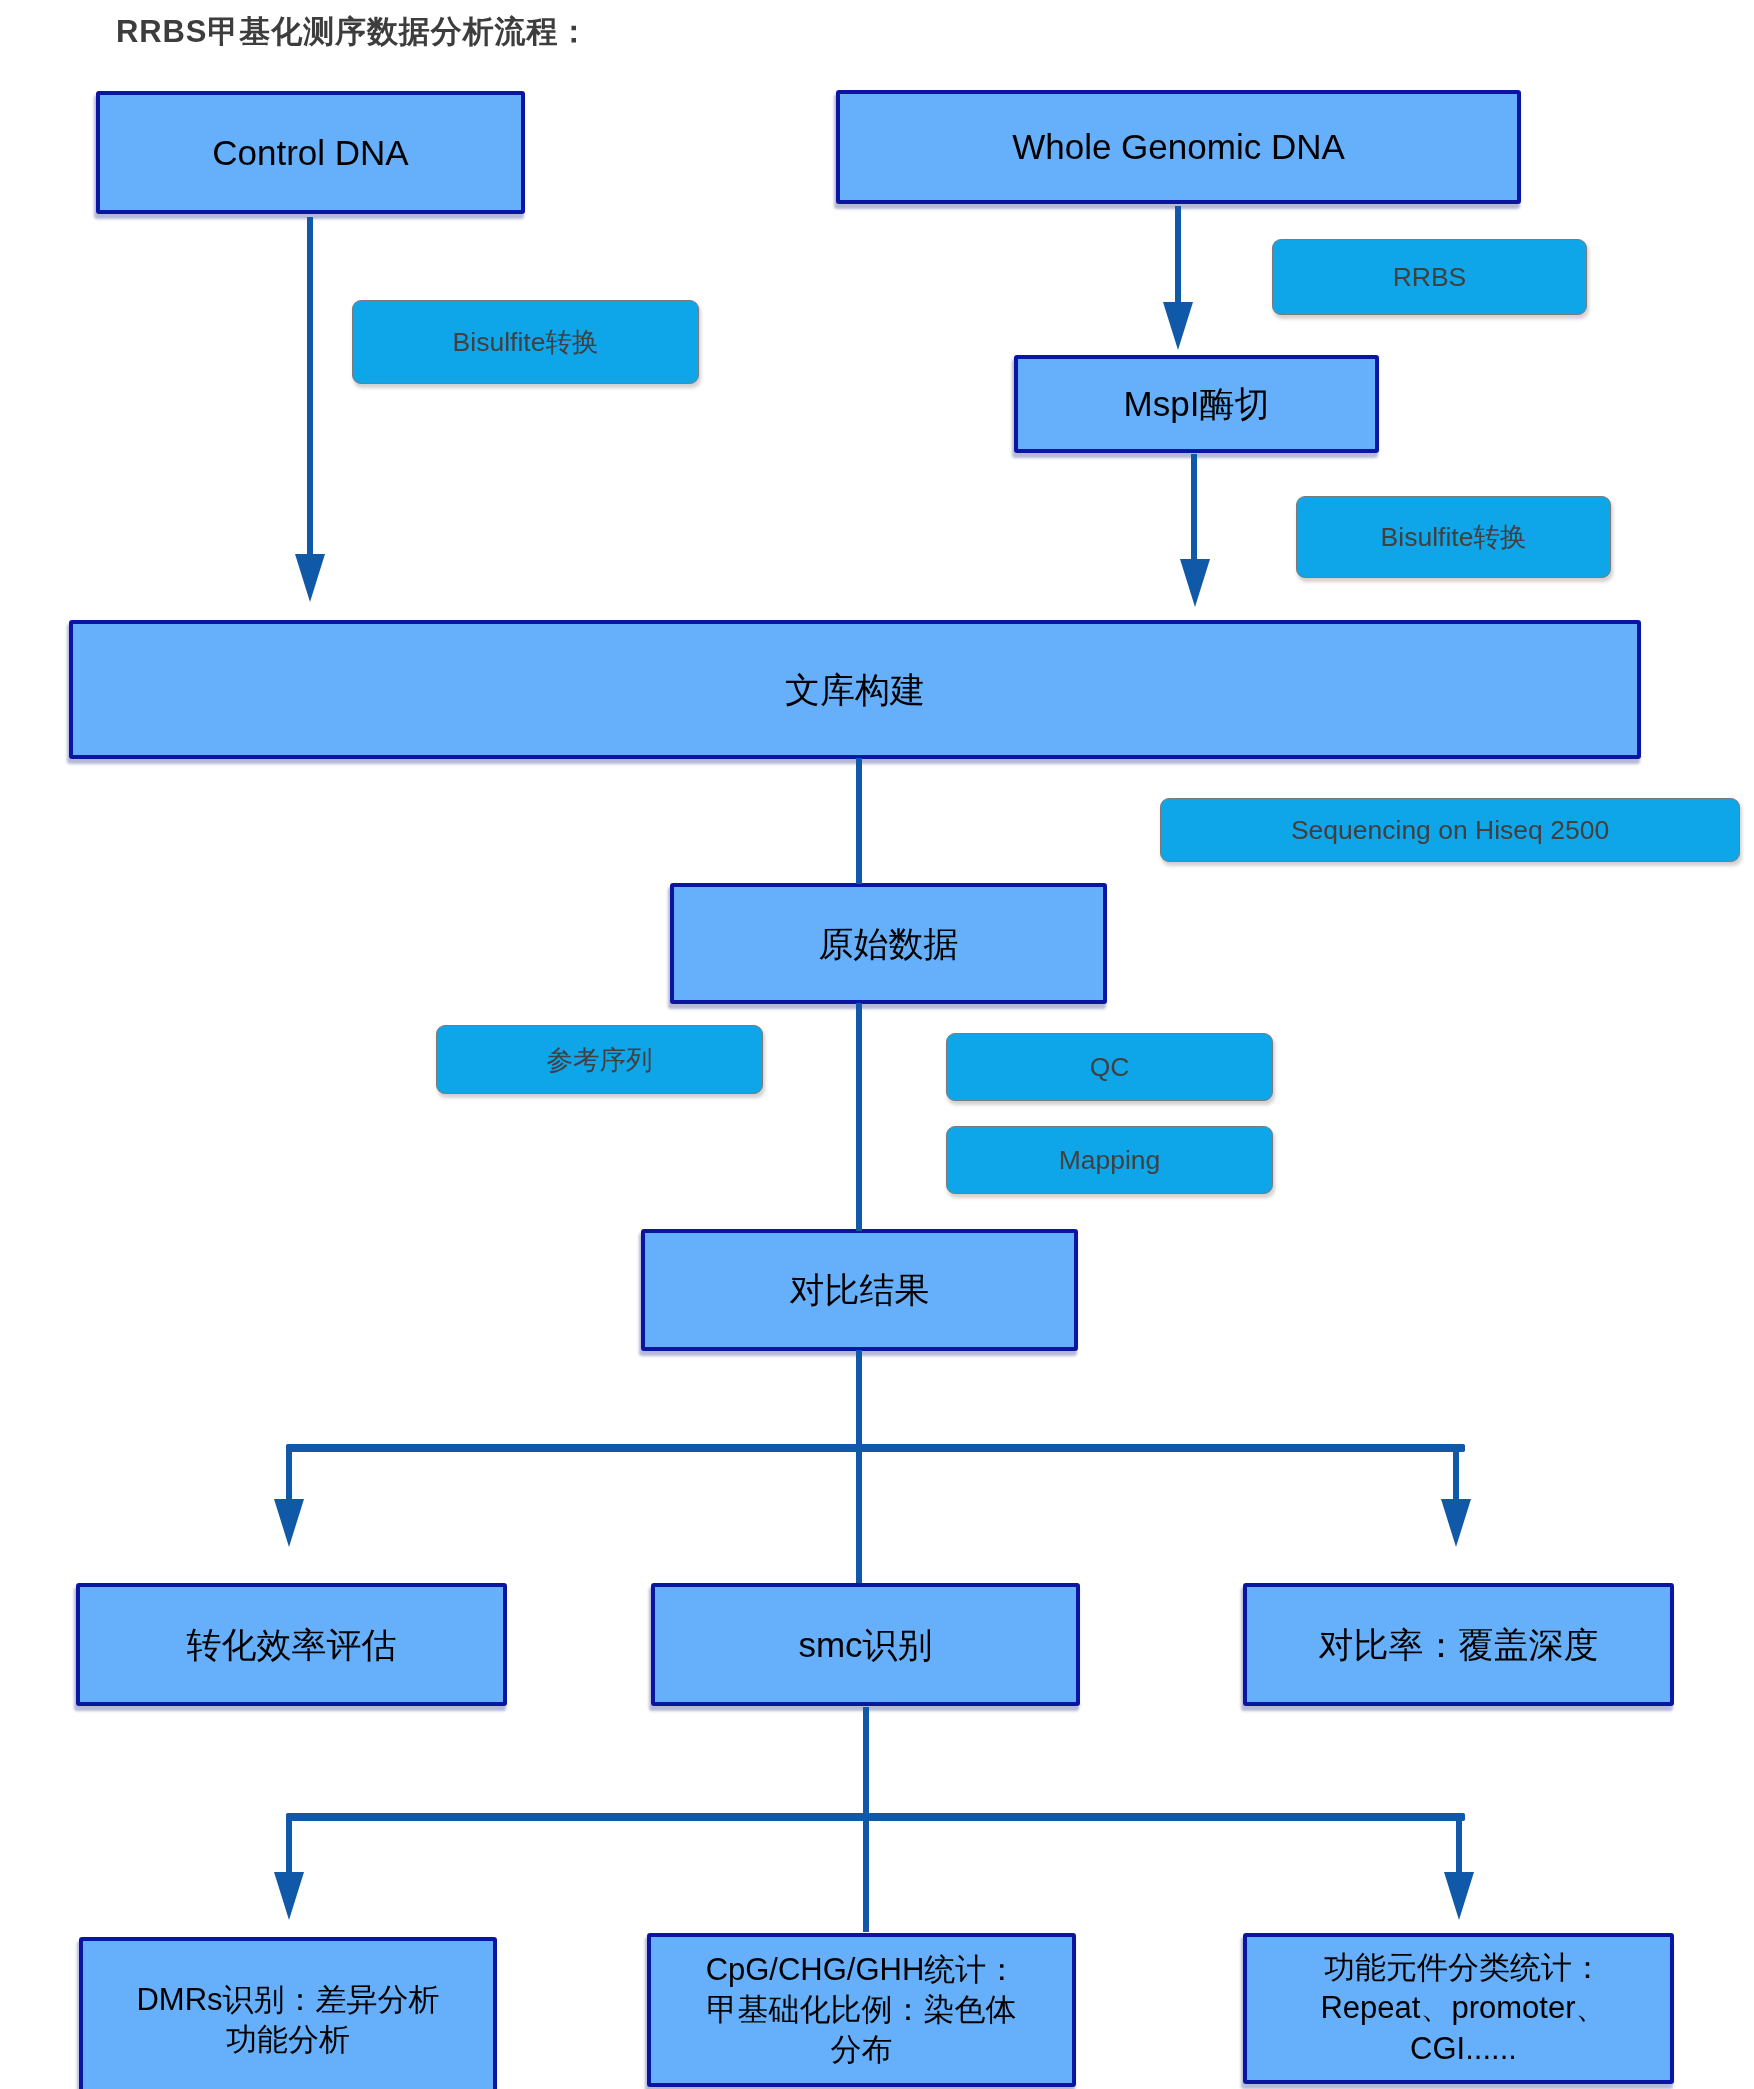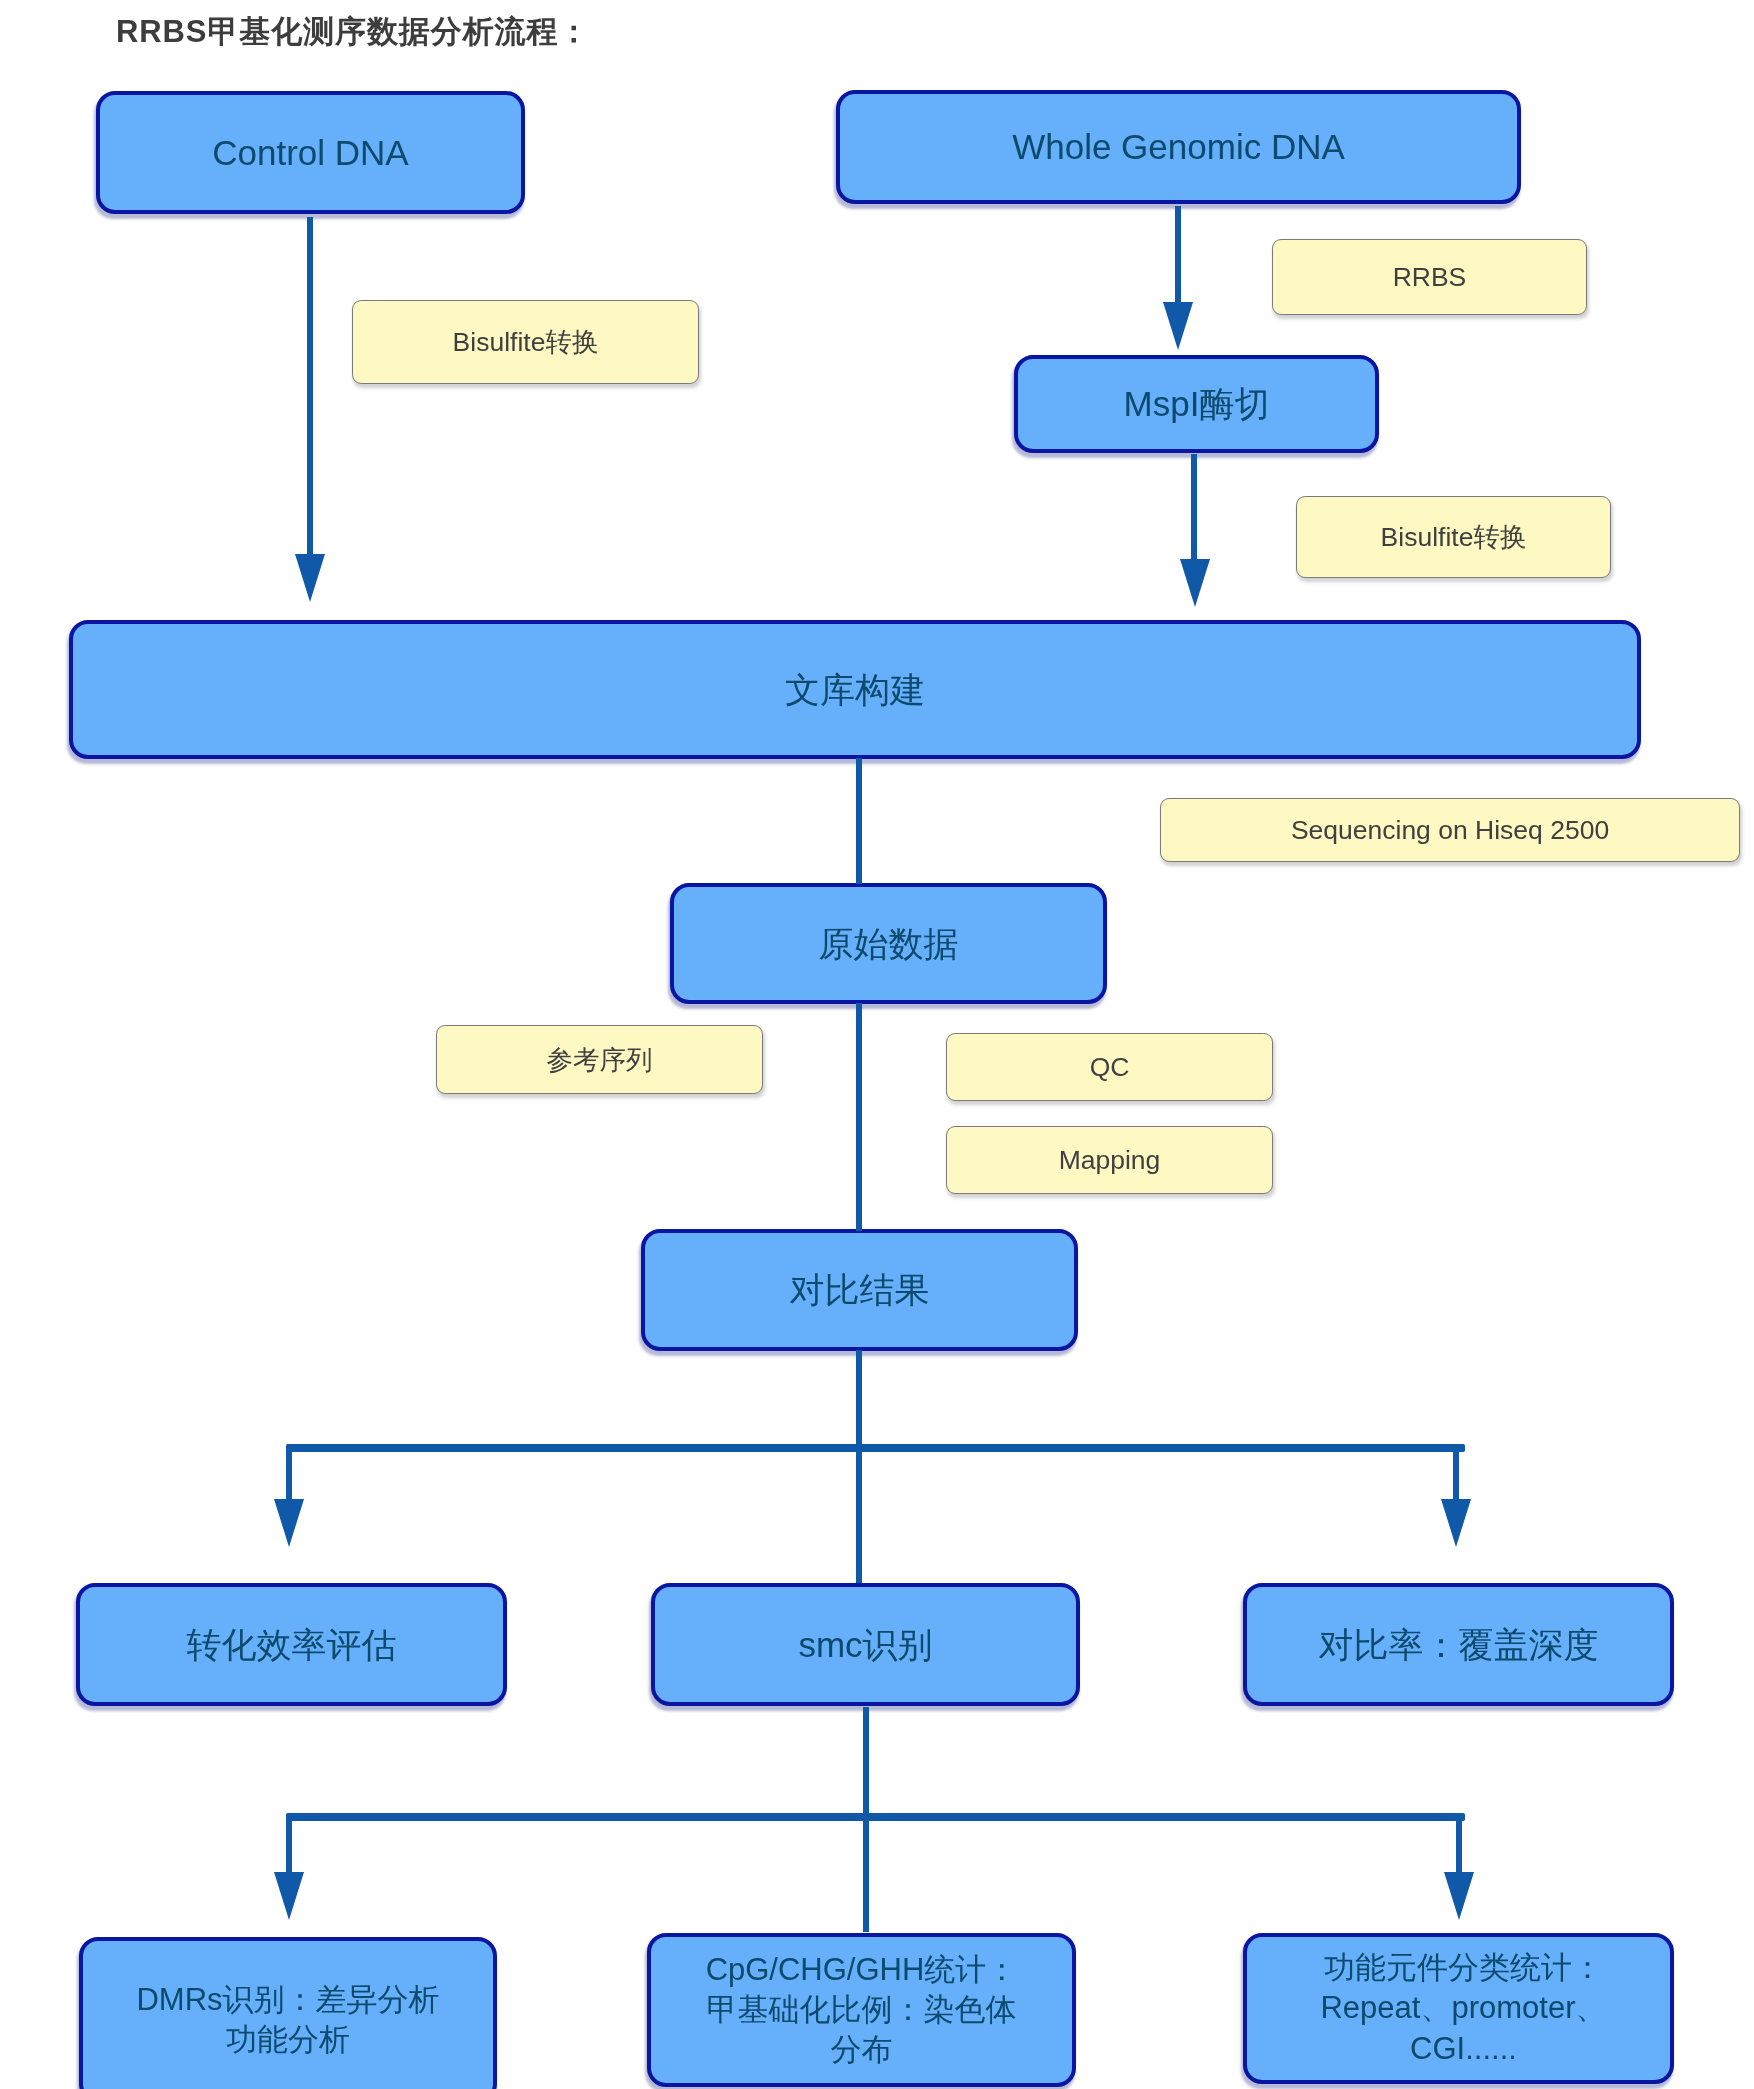--- a/index.html
+++ b/index.html
@@ -8,31 +8,31 @@
     font-family:"Liberation Sans","DejaVu Sans",sans-serif;
   }
   .abs{position:absolute;}
   .title{
     font-size:31px;font-weight:600;color:#3d3d3d;letter-spacing:0.9px;
     white-space:nowrap;
   }
   .node{
     background:#66AFFA;
     border:4.6px solid #0a16a1;
-    border-radius:19px;
-    color:#0c4a6e;
+    border-radius:3px;
+    color:#000000;
     display:flex;align-items:center;justify-content:center;text-align:center;
     font-size:35px;font-weight:500;line-height:1.3;
     white-space:pre-line;
     box-shadow:-1.8px 4.6px 2.7px rgba(10,22,120,0.30);
     box-sizing:border-box;
   }
   .node.small-text{font-size:31px;}
   .tag{
-    background:#fef9c3;
+    background:#0ea5e9;
     border:1.8px solid #7a7a7a;
     border-radius:9.1px;
     color:#404040;
     display:flex;align-items:center;justify-content:center;text-align:center;
     font-size:26.5px;
     box-shadow:1.8px 3.7px 3.7px rgba(0,0,0,0.18);
     box-sizing:border-box;
     white-space:nowrap;
   }
   .vline{background:#1058A8;width:6.4px;}

